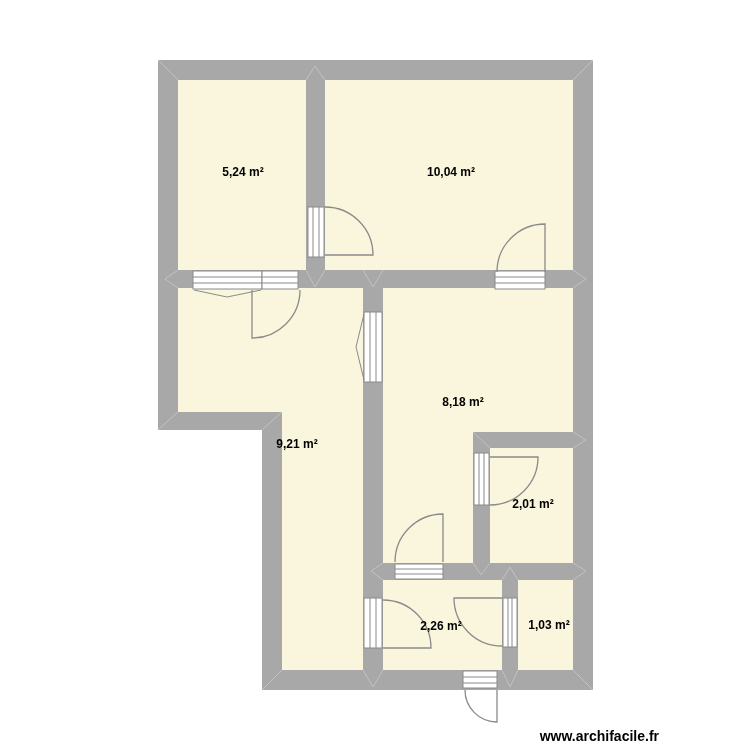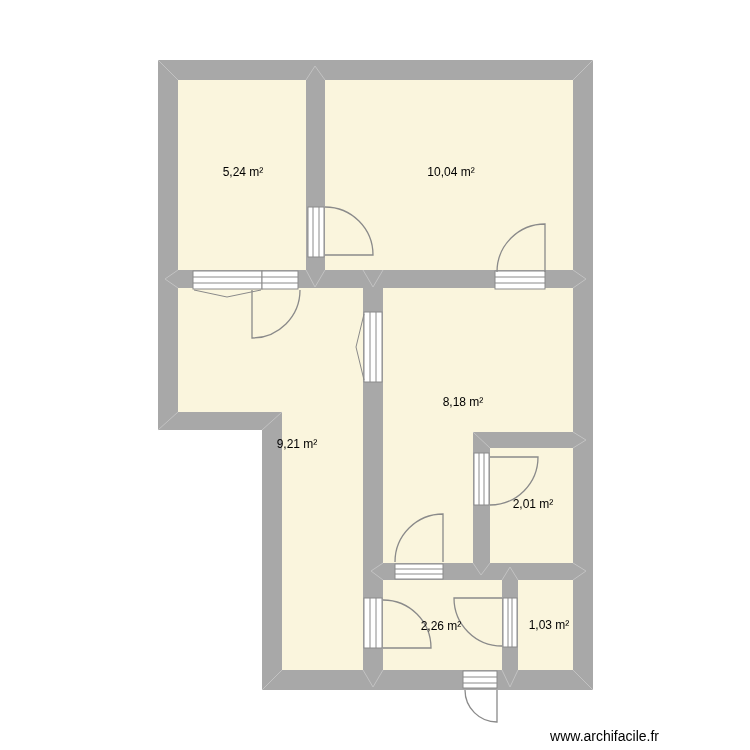--- a/index.html
+++ b/index.html
@@ -4,21 +4,21 @@
 <style>
   html, body {
     margin: 0;
     padding: 0;
     width: 750px;
     height: 750px;
     background: #ffffff;
     font-family: "Liberation Sans", sans-serif;
     overflow: hidden;
   }
-  .page { position: relative; width: 750px; height: 750px; }
+  .page { position: relative; width: 750px; height: 750px; font-weight: bold; }
   svg { display: block; }
 
   .seams line, .seams polyline {
     stroke: #c2c2c2;
     stroke-width: 1;
     fill: none;
   }
   .panel rect {
     fill: #ffffff;
     stroke: #8a8a8a;

